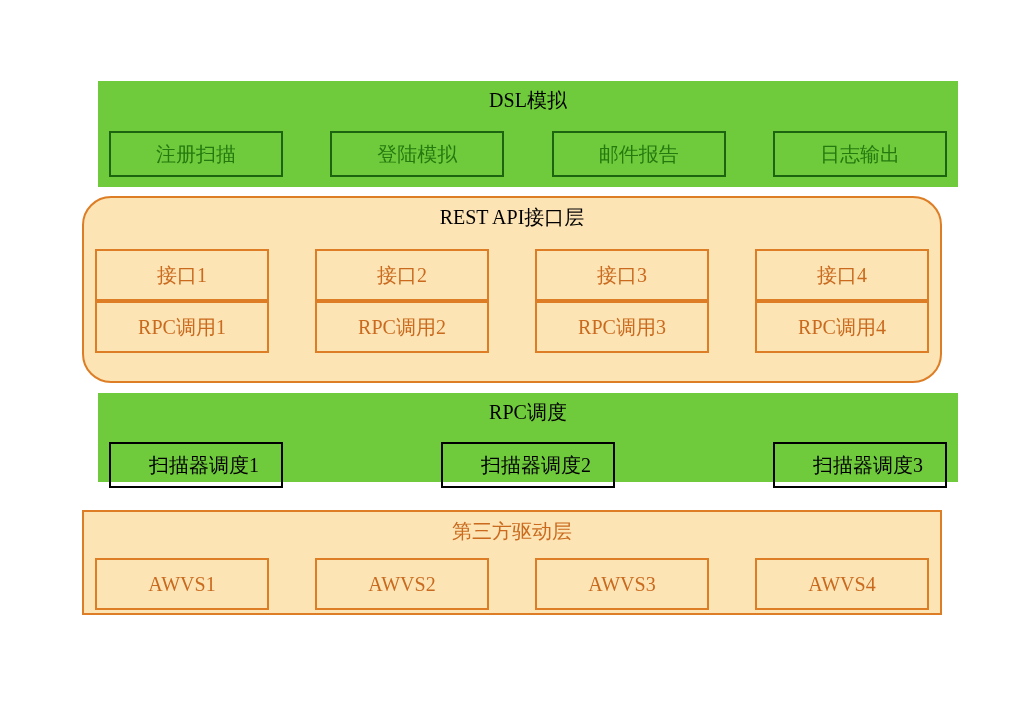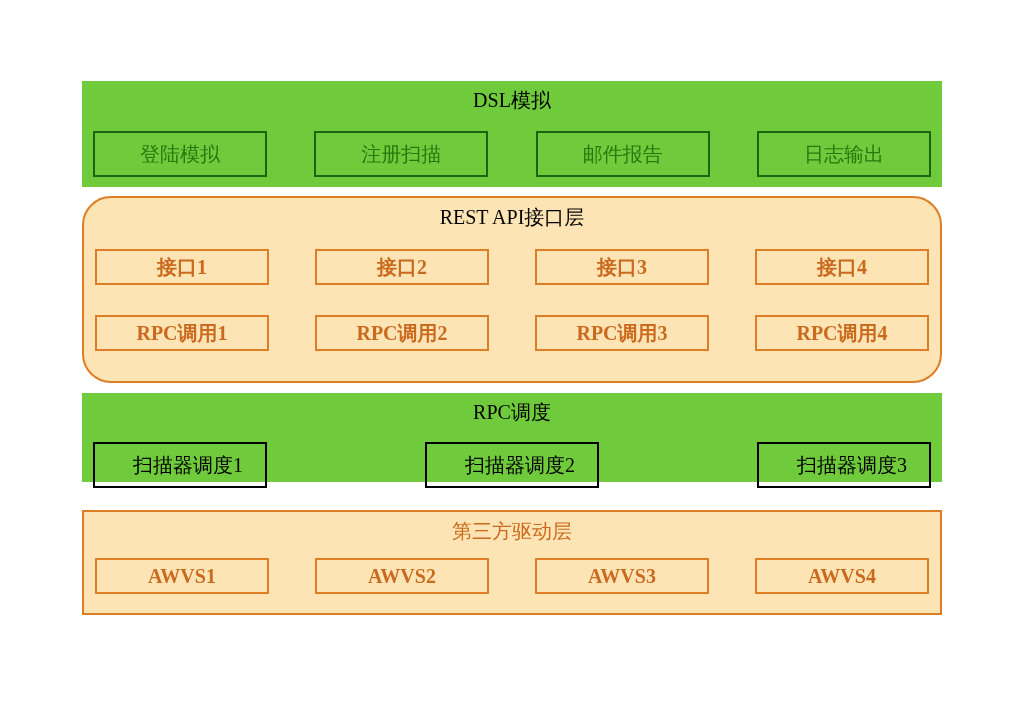--- a/index.html
+++ b/index.html
@@ -20,20 +20,21 @@
     left: 82px;
     top: 81px;
     width: 860px;
   }
   .band {
     box-sizing: border-box;
     width: 860px;
   }
   .band.green {
     background: #6fcb3c;
+    margin-left: 16px;
   }
   .band.peach {
     background: #fde4b5;
     border: 2px solid #dd7e26;
   }
   .band-dsl    { height: 106px; }
   .band-rest   { height: 187px; margin-top: 9px; border-radius: 29px; }
   .band-rpc    { height: 89px; margin-top: 10px; }
   .band-driver { height: 105px; margin-top: 28px; }
 
@@ -46,36 +47,36 @@
   }
   .band-driver .band-title { color: #c96a1e; }
 
   .node-row {
     display: flex;
     justify-content: space-between;
     padding: 0 11px;
   }
   .band-dsl    .node-row { margin-top: 19px; }
   .band-rest   .row-1    { margin-top: 20px; }
-  .band-rest   .row-2    { margin-top: 30px; }
+  .band-rest   .row-2    { }
   .band-rpc    .node-row { margin-top: 18px; }
   .band-driver .node-row { margin-top: 15px; border-radius: 13px; }
 
   .node {
     box-sizing: border-box;
     width: 174px;
     height: 46px;
     display: flex;
     align-items: center;
     justify-content: center;
     font-size: 20px;
     line-height: 22px;
     white-space: nowrap;
   }
-  .band-rest .node, .band-driver .node { height: 36px; font-weight: bold; }
+  .band-rest .node, .band-driver .node { height: 52px; }
 
   .node.green-node {
     border: 2px solid #1c6410;
     color: #26790f;
   }
   .node.black-node {
     border: 2px solid #000000;
     color: #000000;
     padding-left: 16px;
   }
@@ -86,22 +87,22 @@
 </style>
 </head>
 <body>
 
 <div class="canvas">
   <div class="stack">
 
     <div class="band green band-dsl">
       <div class="band-title">DSL模拟</div>
       <div class="node-row">
+        <div class="node green-node">注册扫描</div>
         <div class="node green-node">登陆模拟</div>
-        <div class="node green-node">注册扫描</div>
         <div class="node green-node">邮件报告</div>
         <div class="node green-node">日志输出</div>
       </div>
     </div>
 
     <div class="band peach band-rest">
       <div class="band-title">REST API接口层</div>
       <div class="node-row row-1">
         <div class="node orange-node">接口1</div>
         <div class="node orange-node">接口2</div>

